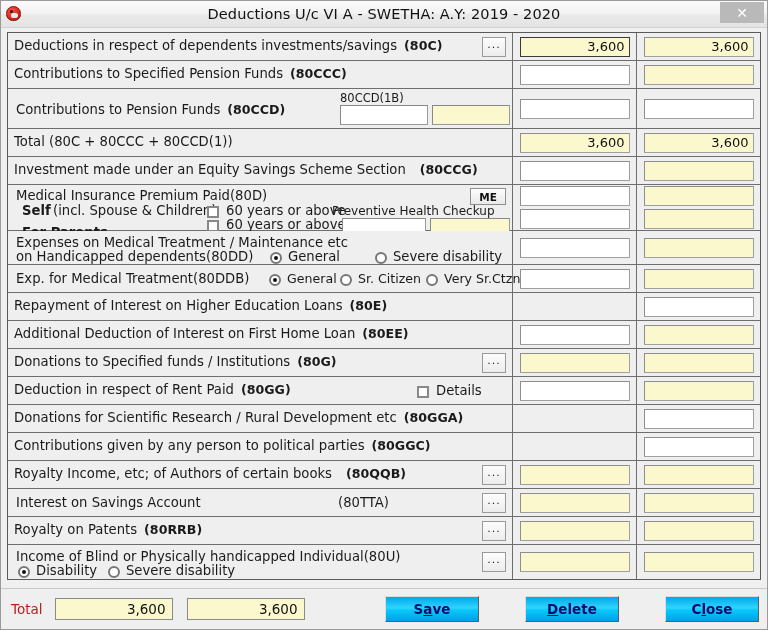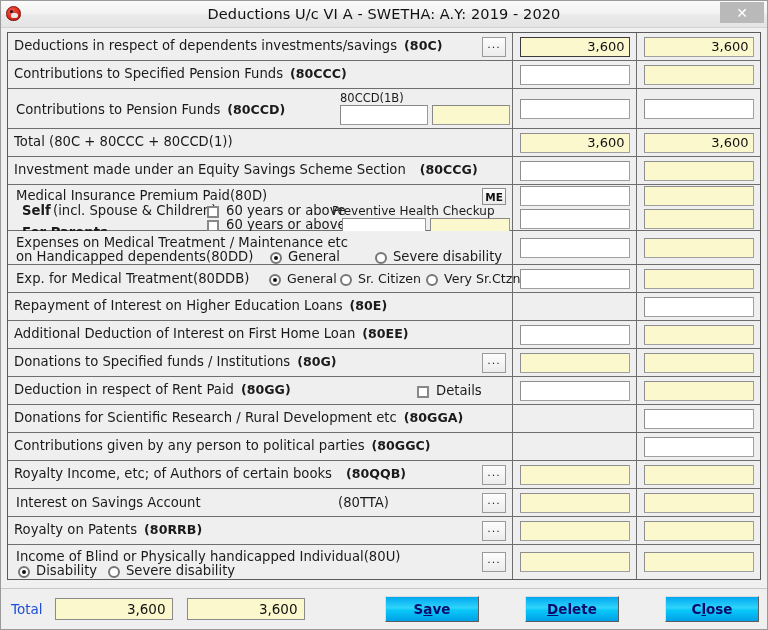--- a/index.html
+++ b/index.html
@@ -161,21 +161,21 @@
     position: absolute;
     right: 6px;
     top: 50%;
     transform: translateY(-50%);
     line-height: 8px;
     padding-bottom: 4px;
   }
   .me-btn {
     position: absolute;
     right: 6px; top: 3px;
-    width: 24px; height: 17px;
+    width: 36px; height: 17px;
     box-sizing: border-box;
     border: 1px solid #8f8f8f;
     background: linear-gradient(to bottom, #fdfdfd, #e9e9e9);
     font-size: 10.5px; font-weight: bold; color: #111;
     display: flex; align-items: center; justify-content: center;
     cursor: pointer;
   }
 
   
   .cb {
@@ -233,21 +233,21 @@
     position: absolute;
     left: 0; right: 0; bottom: 0;
     height: 40px;
     background: #efefef;
     border-top: 1px solid #c8c8c8;
     display: flex; align-items: center;
   }
   #tot-label {
     margin-left: 10px;
     font-size: 13.5px;
-    color: #1d4ed8;
+    color: #b91c1c;
   }
   .tot-field {
     width: 118px; height: 22px;
     box-sizing: border-box;
     border: 1px solid #8a8a8a;
     background: #fbf8cd;
     font-size: 13.5px;
     color: #101010;
     text-align: right;
     padding: 0 6px;

